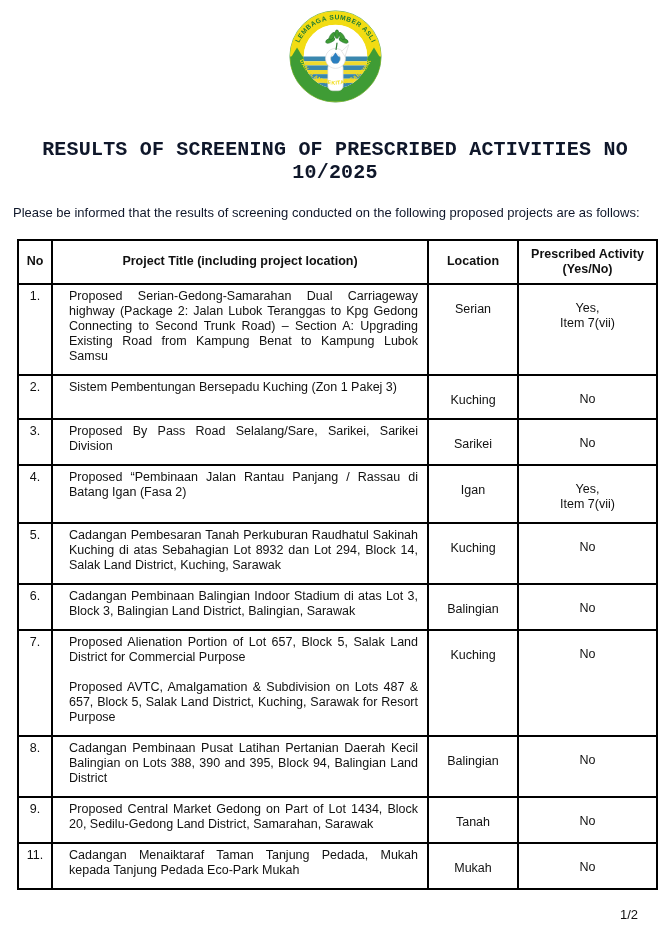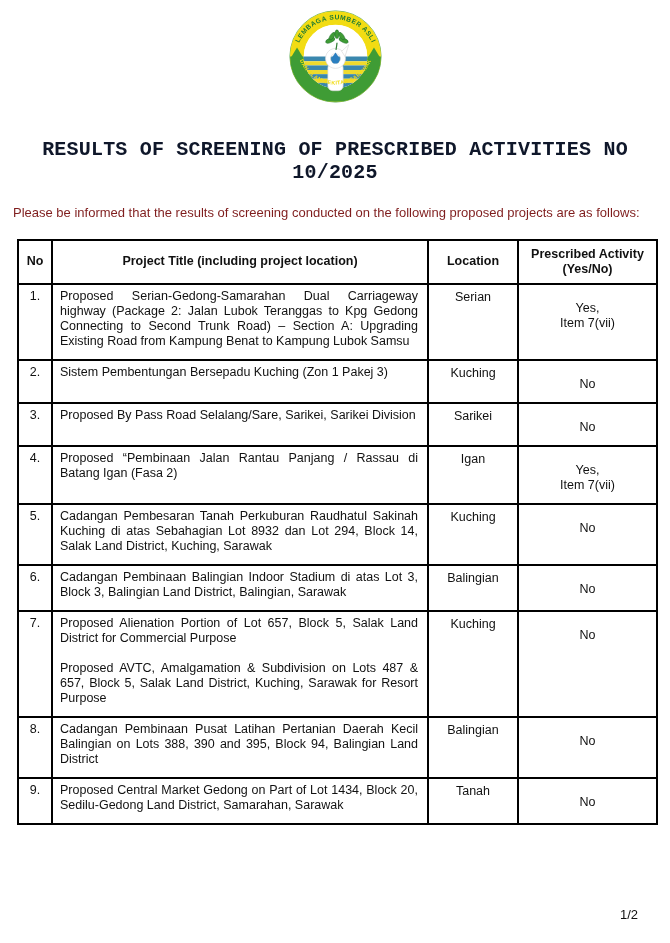--- a/index.html
+++ b/index.html
@@ -7,39 +7,39 @@
     width:670px;height:943px;background:#ffffff;position:relative;
     font-family:"Liberation Sans", sans-serif;color:#1a1a1a;overflow:hidden;
   }
   .logo-wrap{width:100%;text-align:center;padding-top:9px;}
   .logo-wrap svg{display:inline-block;}
   .doc-title{
     margin:30px 25px 0 25px;text-align:center;font-size:20px;font-weight:bold;
     letter-spacing:.2px;white-space:pre-wrap;color:#0f172a;font-family:Liberation Mono, monospace;
   }
   .intro{
-    margin:21px 10px 4px 13px;font-size:13px;line-height:16.5px;text-align:left;color:#7f1d1d;
+    margin:21px 10px 4px 13px;font-size:13px;line-height:16.5px;text-align:left;color:#0f172a;
   }
   table.results{
     margin:17px 0 0 17px;width:639px;border-collapse:collapse;table-layout:fixed;
   }
   table.results th, table.results td{
     border:2px solid #000;font-size:12.5px;line-height:15px;color:#111;
     vertical-align:top;overflow:hidden;
   }
   table.results th{
     font-weight:bold;text-align:center;vertical-align:middle;padding:6px 4px;
   }
   col.c-no{width:34px;}
   col.c-project{width:376px;}
   col.c-location{width:90px;}
   col.c-prescribed{width:139px;}
   td.cell-no{text-align:center;padding:4px 2px 10px 2px;}
-  td.cell-project{text-align:justify;padding:4px 9px 10px 7px;white-space:pre-line;}
-  td.cell-location{text-align:center;padding:5px 3px 10px 3px;}
+  td.cell-project{text-align:justify;padding:4px 9px 10px 16px;white-space:pre-line;}
+  td.cell-location{text-align:center;padding:17px 3px 10px 3px;}
   td.cell-prescribed{text-align:center;padding:16px 4px 10px 4px;white-space:pre-line;}
   .page-number{
     position:absolute;right:32px;top:907px;font-size:13px;color:#111;
   }
 </style>
 </head>
 <body>
 
 <div class="logo-wrap">
   <svg width="95" height="95" viewBox="0 0 100 100" aria-hidden="true">
@@ -168,16 +168,22 @@
     <td class="cell-project">Cadangan Pembinaan Pusat Latihan Pertanian Daerah Kecil Balingian on Lots 388, 390 and 395, Block 94, Balingian Land District</td>
     <td class="cell-location">Balingian</td>
     <td class="cell-prescribed">No</td>
   </tr>
       <tr>
     <td class="cell-no">9.</td>
     <td class="cell-project">Proposed Central Market Gedong on Part of Lot 1434, Block 20, Sedilu-Gedong Land District, Samarahan, Sarawak</td>
     <td class="cell-location">Tanah</td>
     <td class="cell-prescribed">No</td>
   </tr>
+      <tr>
+    <td class="cell-no">11.</td>
+    <td class="cell-project">Cadangan Menaiktaraf Taman Tanjung Pedada, Mukah kepada Tanjung Pedada Eco-Park Mukah</td>
+    <td class="cell-location">Mukah</td>
+    <td class="cell-prescribed">No</td>
+  </tr>
     </tbody>
 </table>
 
 <div class="page-number">1/2</div>
 
 </body></html>

